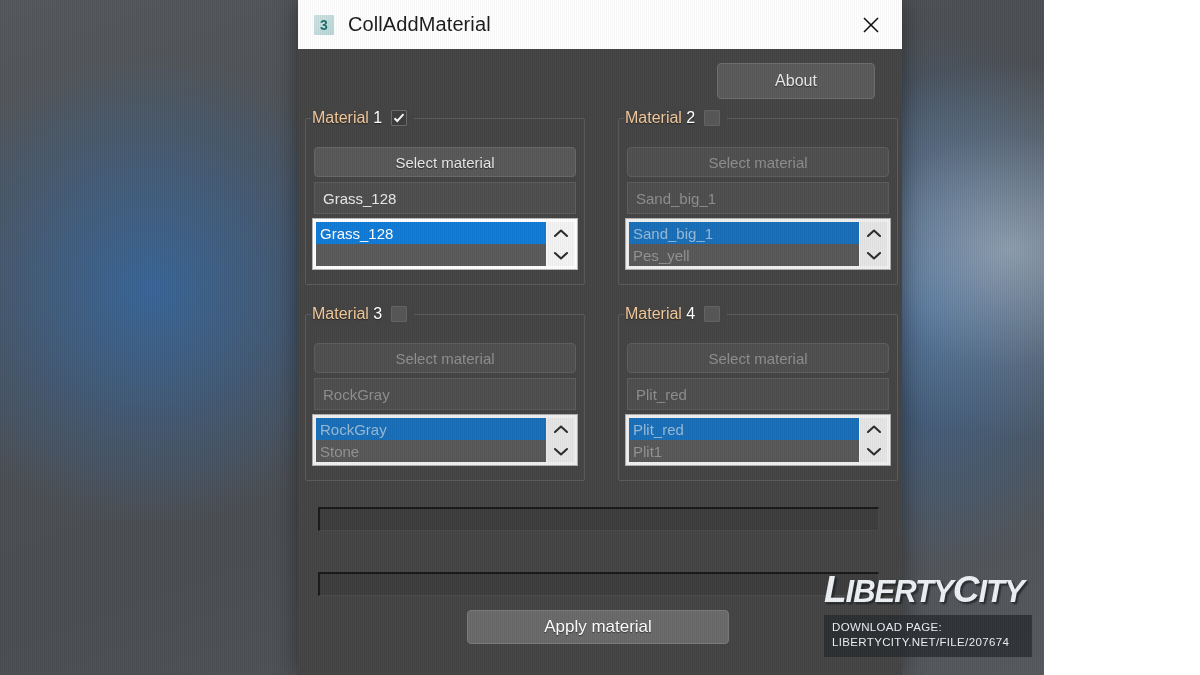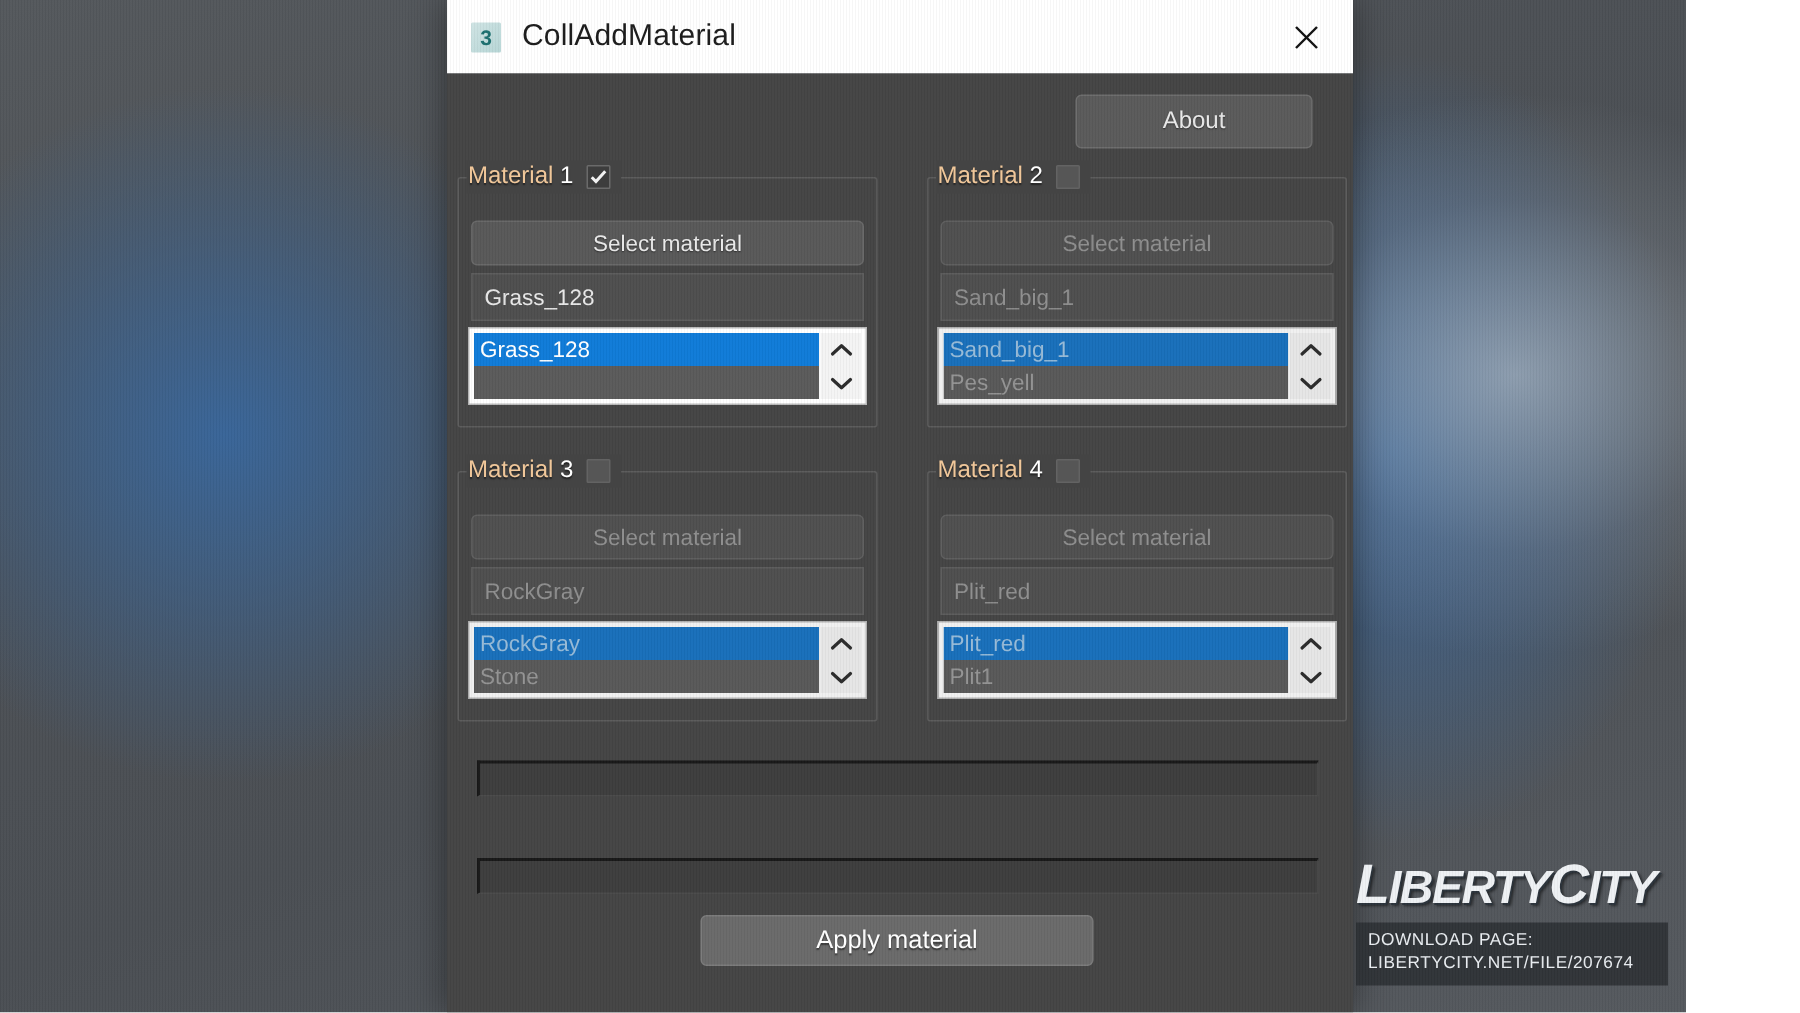--- a/index.html
+++ b/index.html
@@ -6,21 +6,21 @@
 
   html, body {
     width: 1200px; height: 675px;
     overflow: hidden;
     font-family: "Liberation Sans", sans-serif;
   }
 
   
   #desktop {
     position: relative;
-    width: 1124px; height: 675px;
+    width: 1044px; height: 675px;
     background:
       radial-gradient(ellipse 330px 260px at 1010px 250px, rgba(190,200,210,0.60) 0%, rgba(150,162,175,0.22) 45%, rgba(90,95,100,0) 72%),
       radial-gradient(ellipse 250px 330px at 930px 300px, rgba(58,104,158,0.85) 0%, rgba(58,104,158,0.35) 50%, rgba(58,104,158,0) 80%),
       radial-gradient(ellipse 300px 290px at 150px 290px, rgba(55,103,158,0.92) 0%, rgba(55,100,152,0.40) 48%, rgba(60,80,100,0) 80%),
       radial-gradient(ellipse 420px 200px at 600px 640px, rgba(150,158,168,0.30) 0%, rgba(90,95,100,0) 75%),
       linear-gradient(160deg, #54585c 0%, #4c5055 35%, #4a4e53 60%, #55595e 100%);
   }
   #desktop::after {
     content:"";
     position:absolute; inset:0;

